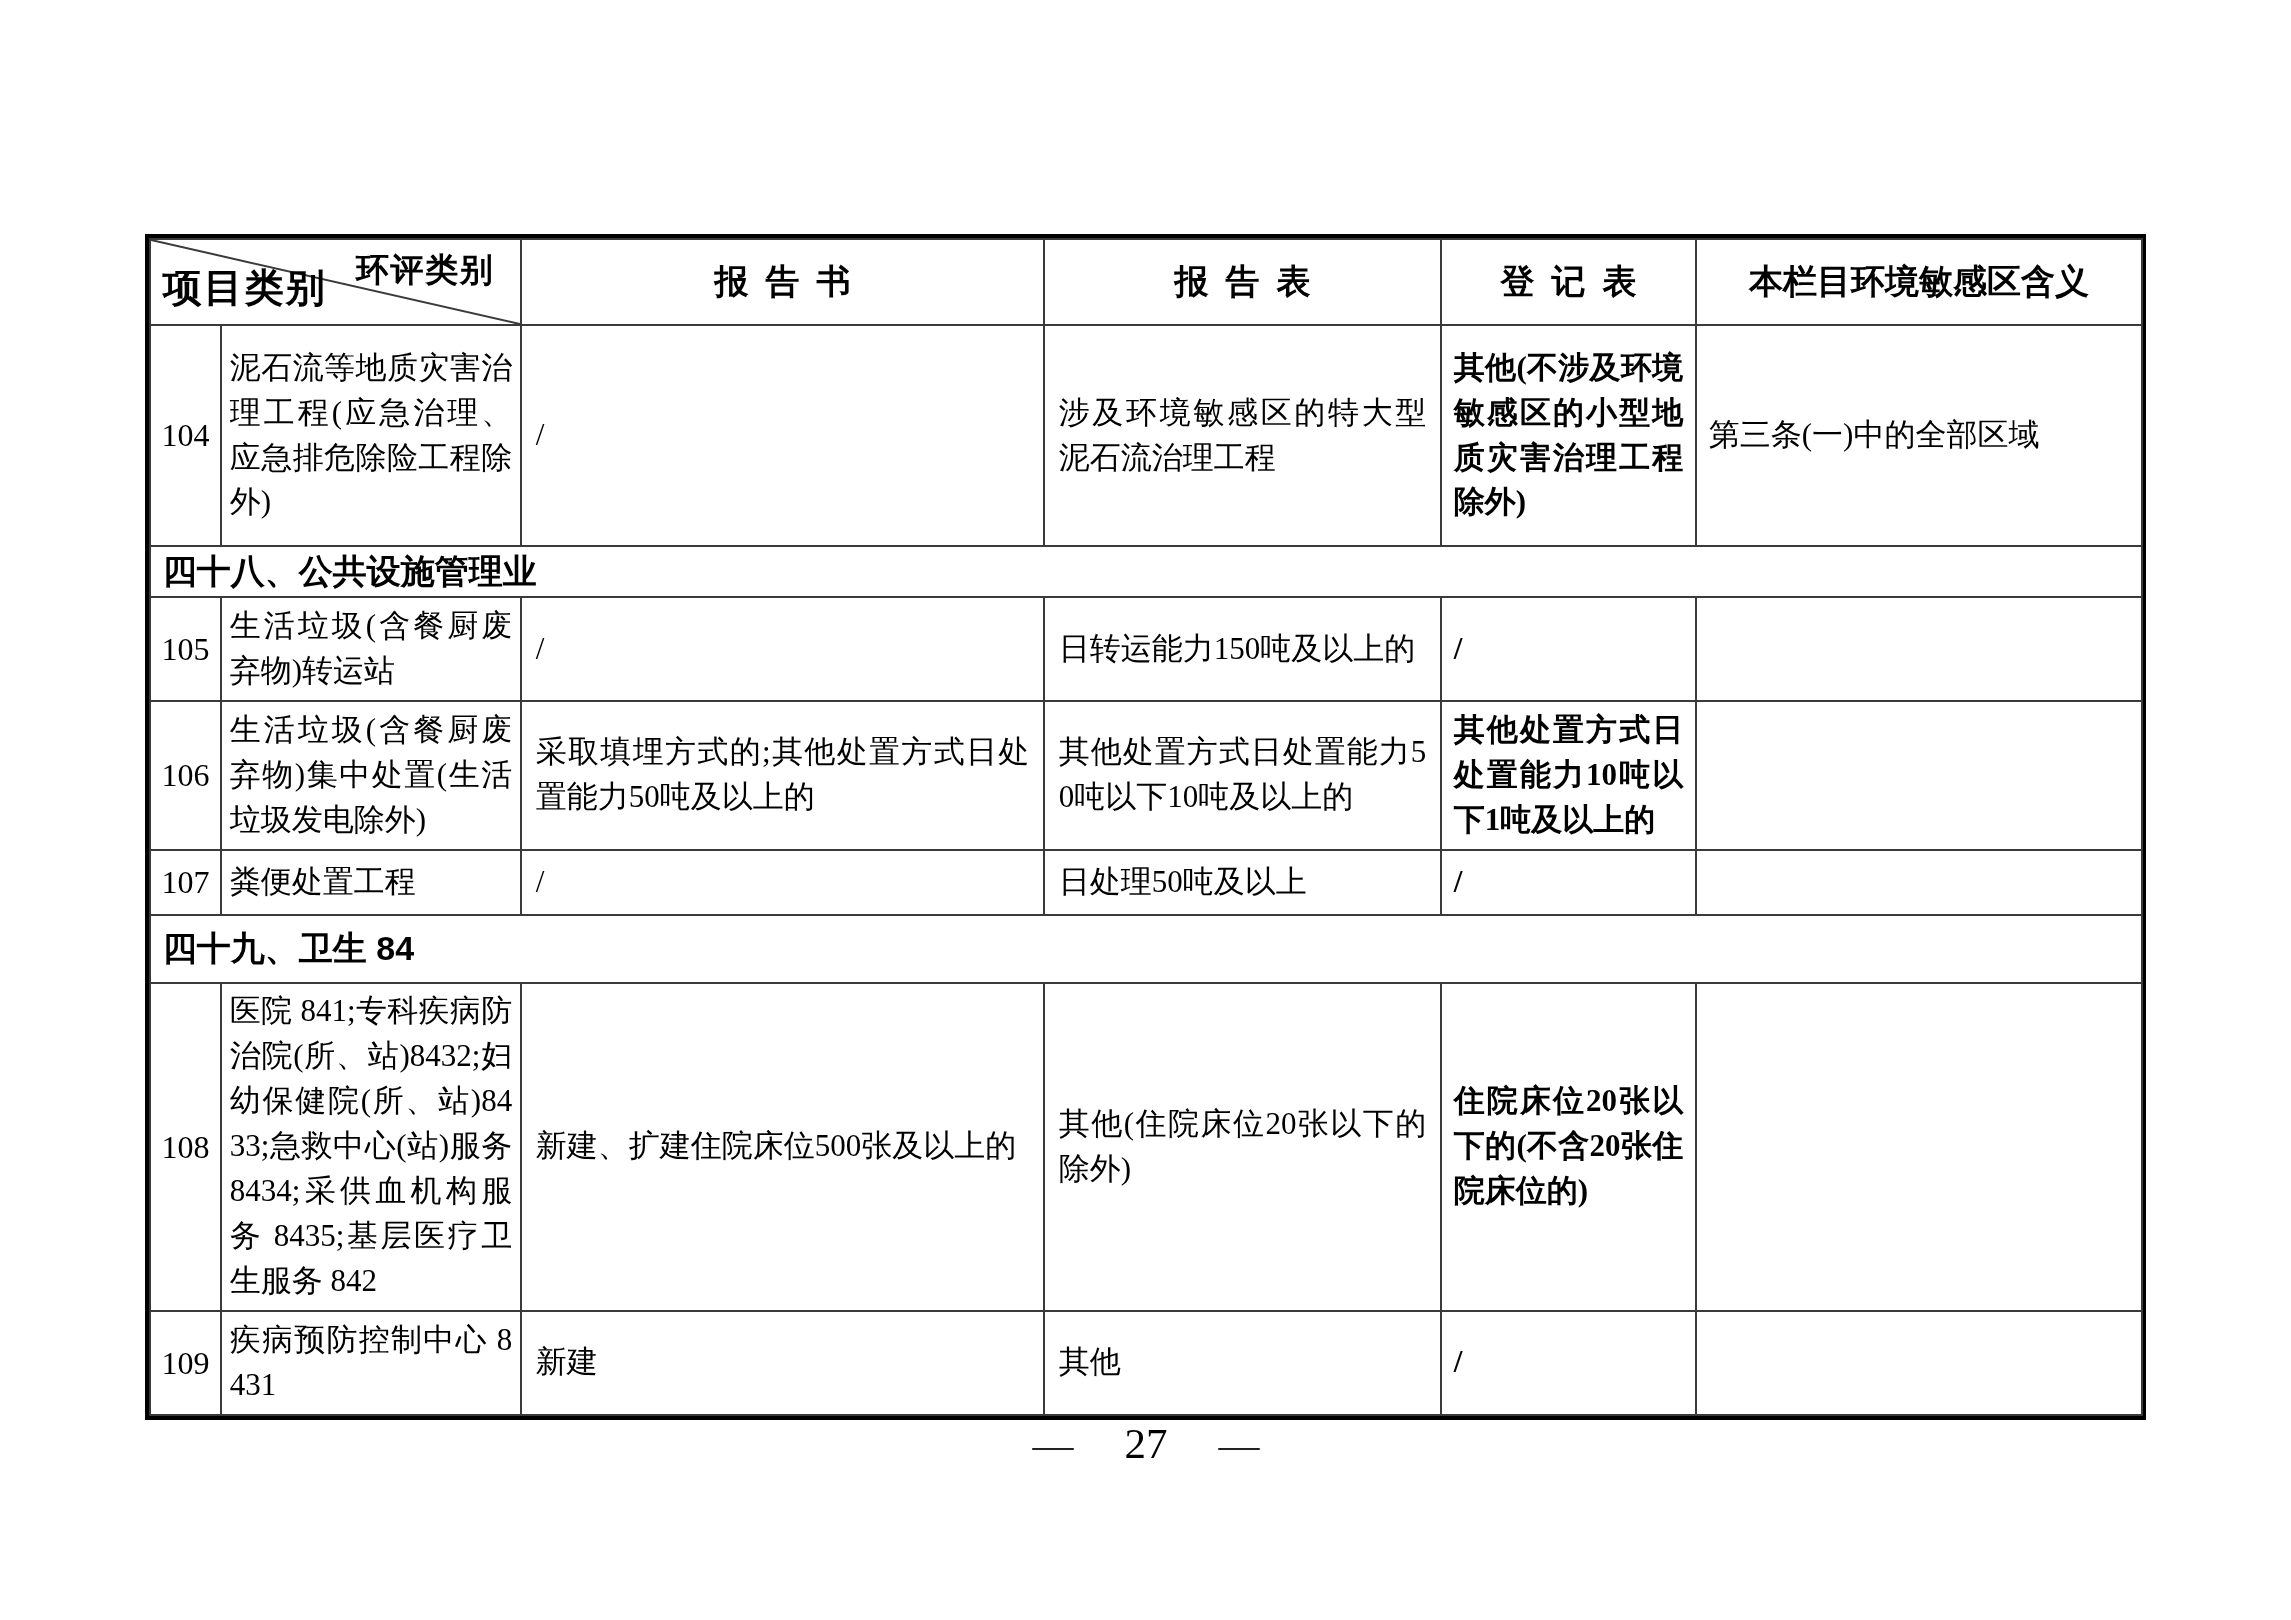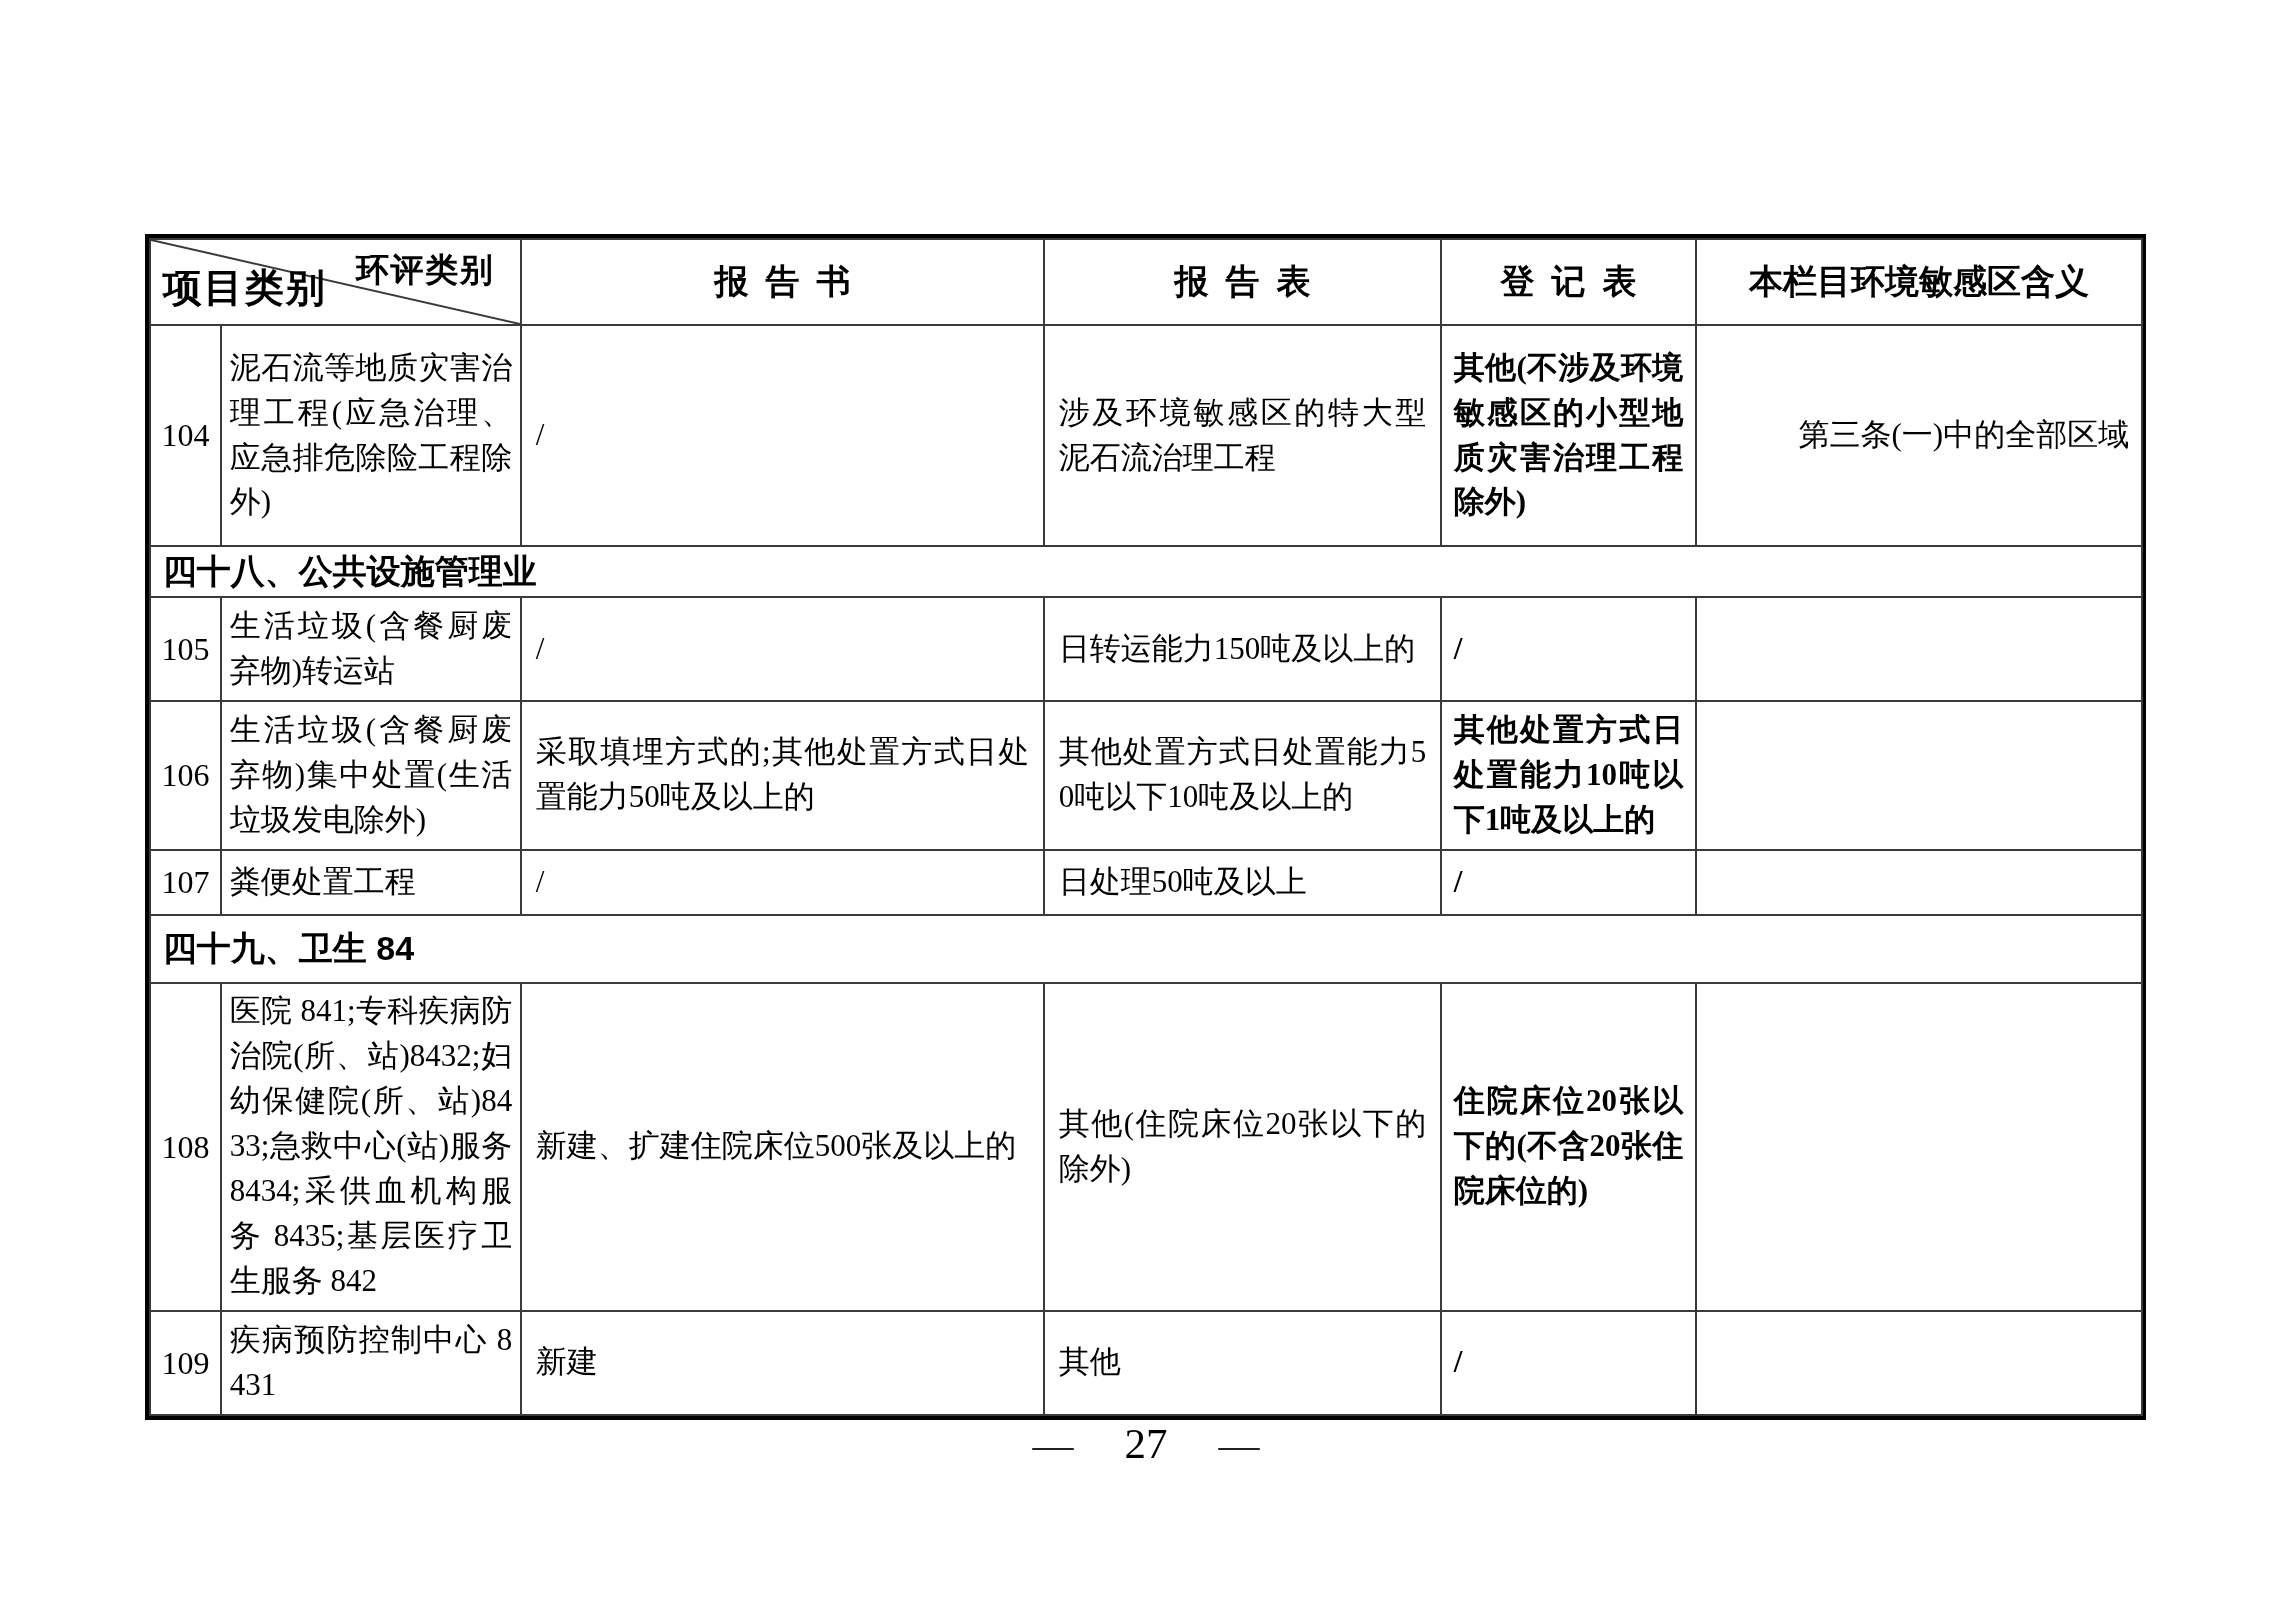--- a/index.html
+++ b/index.html
@@ -71,21 +71,21 @@
     padding: 0 10px;
   }
   td.c-category {
     padding: 5.9px 7.8px;
     text-align: justify;
     text-justify: inter-character;
   }
   td.c-report_book { padding: 5.9px 13.7px; text-align: justify; }
   td.c-report_form { padding: 5.9px 13.7px; text-align: justify; }
   td.c-registration_form { padding: 5.9px 11.8px; text-align: justify; font-weight: bold; }
-  td.c-meaning { padding: 5.9px 11.8px; text-align: right; }
+  td.c-meaning { padding: 5.9px 11.8px; text-align: left; }
   td.section-cell {
     font-family: "Liberation Sans", "DejaVu Sans", sans-serif;
     font-weight: 700;
     font-size: 34px;
     padding: 0 11.8px;
     text-align: left;
   }
   .footer {
     position: absolute;
     left: 0; top: 1419px;

